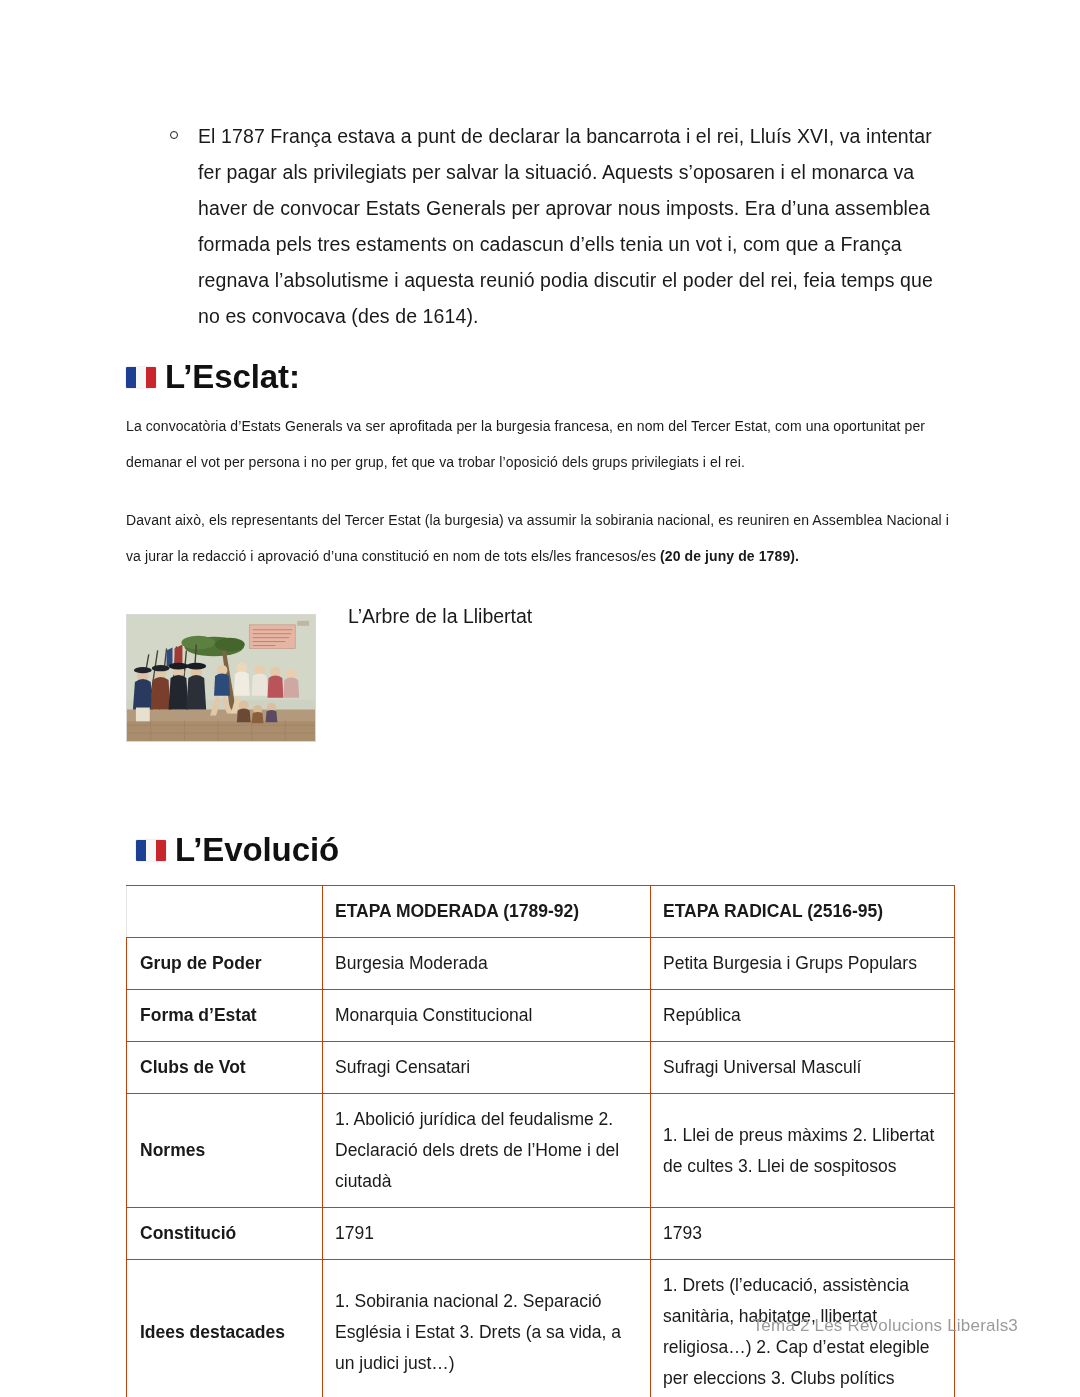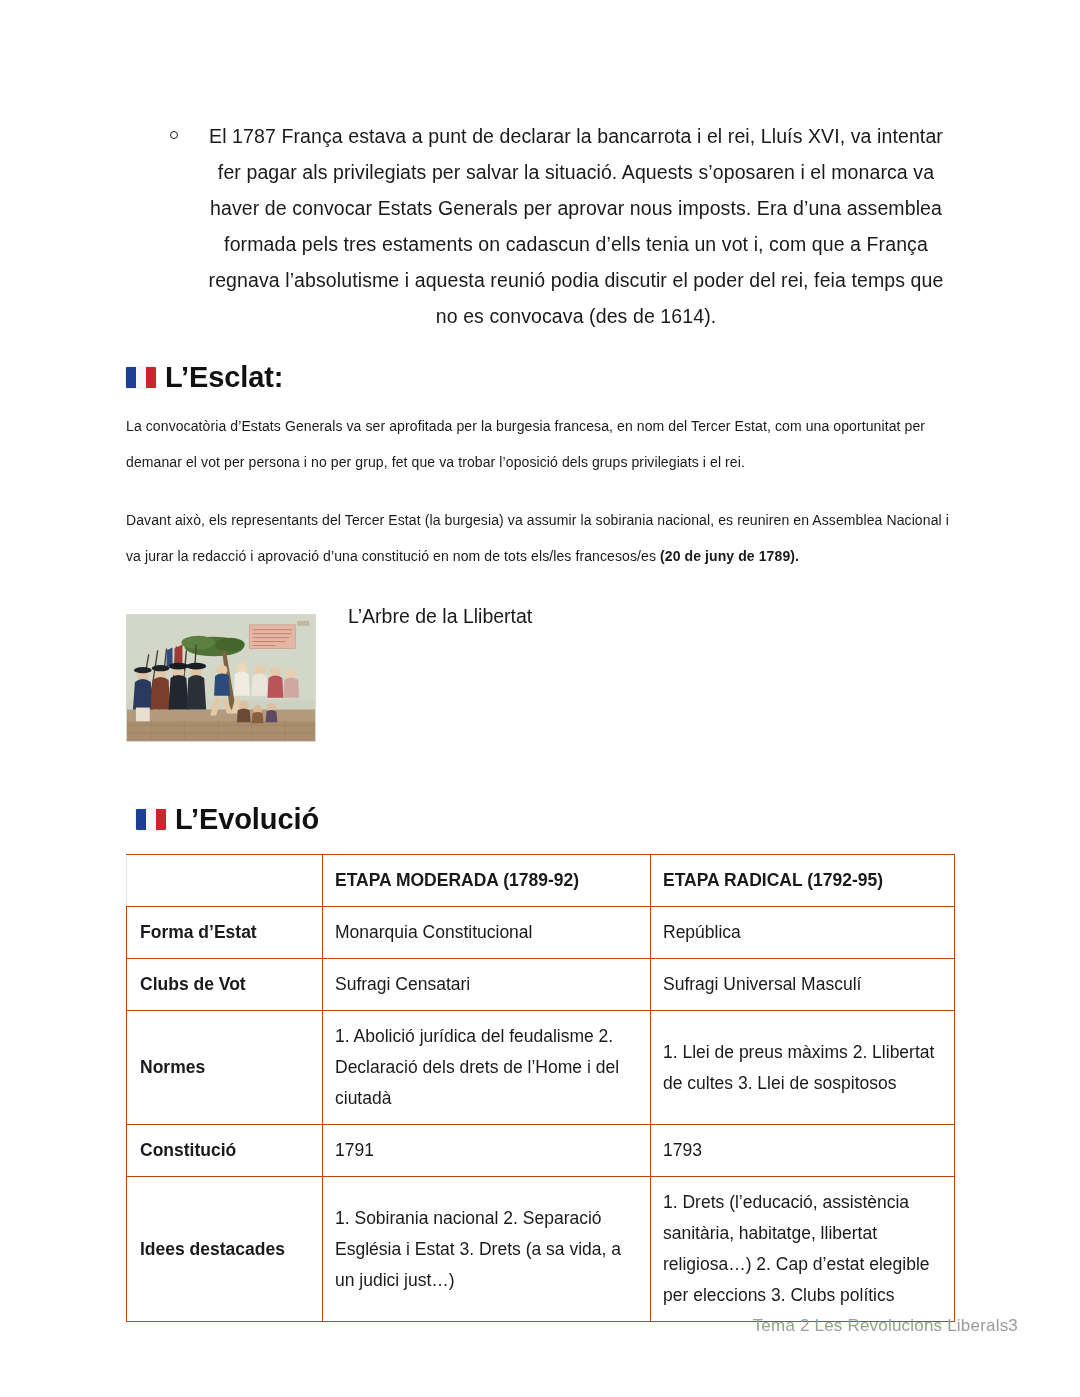--- a/index.html
+++ b/index.html
@@ -29,21 +29,20 @@
     left: 126px;
     top: 118px;
     width: 828px;
   }
 
   
   ul.bullets {
     list-style: none;
     margin: 0;
     padding: 0;
-    text-align: center;
   }
   ul.bullets li {
     position: relative;
     padding-left: 72px;
     font-size: 19.5px;
     line-height: 36px;
     color: #1a1a1a;
     letter-spacing: 0.1px;
   }
   ul.bullets li .marker {
@@ -56,28 +55,28 @@
     border-radius: 50%;
     box-sizing: border-box;
   }
 
   
   h2.section-heading {
     display: flex;
     align-items: center;
     gap: 9px;
     margin: 26px 0 14px 0;
-    font-size: 29px;
+    font-size: 33px;
     font-weight: bold;
     line-height: 34px;
     color: #111111;
     letter-spacing: -0.1px;
   }
   h2.section-heading.second {
-    margin-top: 60px;
+    margin-top: 91px;
     margin-bottom: 18px;
     padding-left: 10px;
   }
 
   
   .flag-fr {
     position: relative;
     display: inline-block;
     width: 30px;
     height: 21px;
@@ -335,23 +334,28 @@
     <table class="compare">
       <colgroup>
           <col class="c1">
           <col class="c2">
           <col class="c3">
         </colgroup>
       <tbody>
         <tr class="header-row">
           <td class="empty-corner"></td>
           <td class="colhead">ETAPA MODERADA (1789-92)</td>
-          <td class="colhead">ETAPA RADICAL (1792-95)</td>
-        </tr>
-
+          <td class="colhead">ETAPA RADICAL (2516-95)</td>
+        </tr>
+
+        <tr>
+          <td class="rowhead">Grup de Poder</td>
+          <td>Burgesia Moderada</td>
+          <td>Petita Burgesia i Grups Populars</td>
+        </tr>
 
         <tr>
           <td class="rowhead">Forma d’Estat</td>
           <td>Monarquia Constitucional</td>
           <td>República</td>
         </tr>
 
         <tr>
           <td class="rowhead">Clubs de Vot</td>
           <td>Sufragi Censatari</td>

